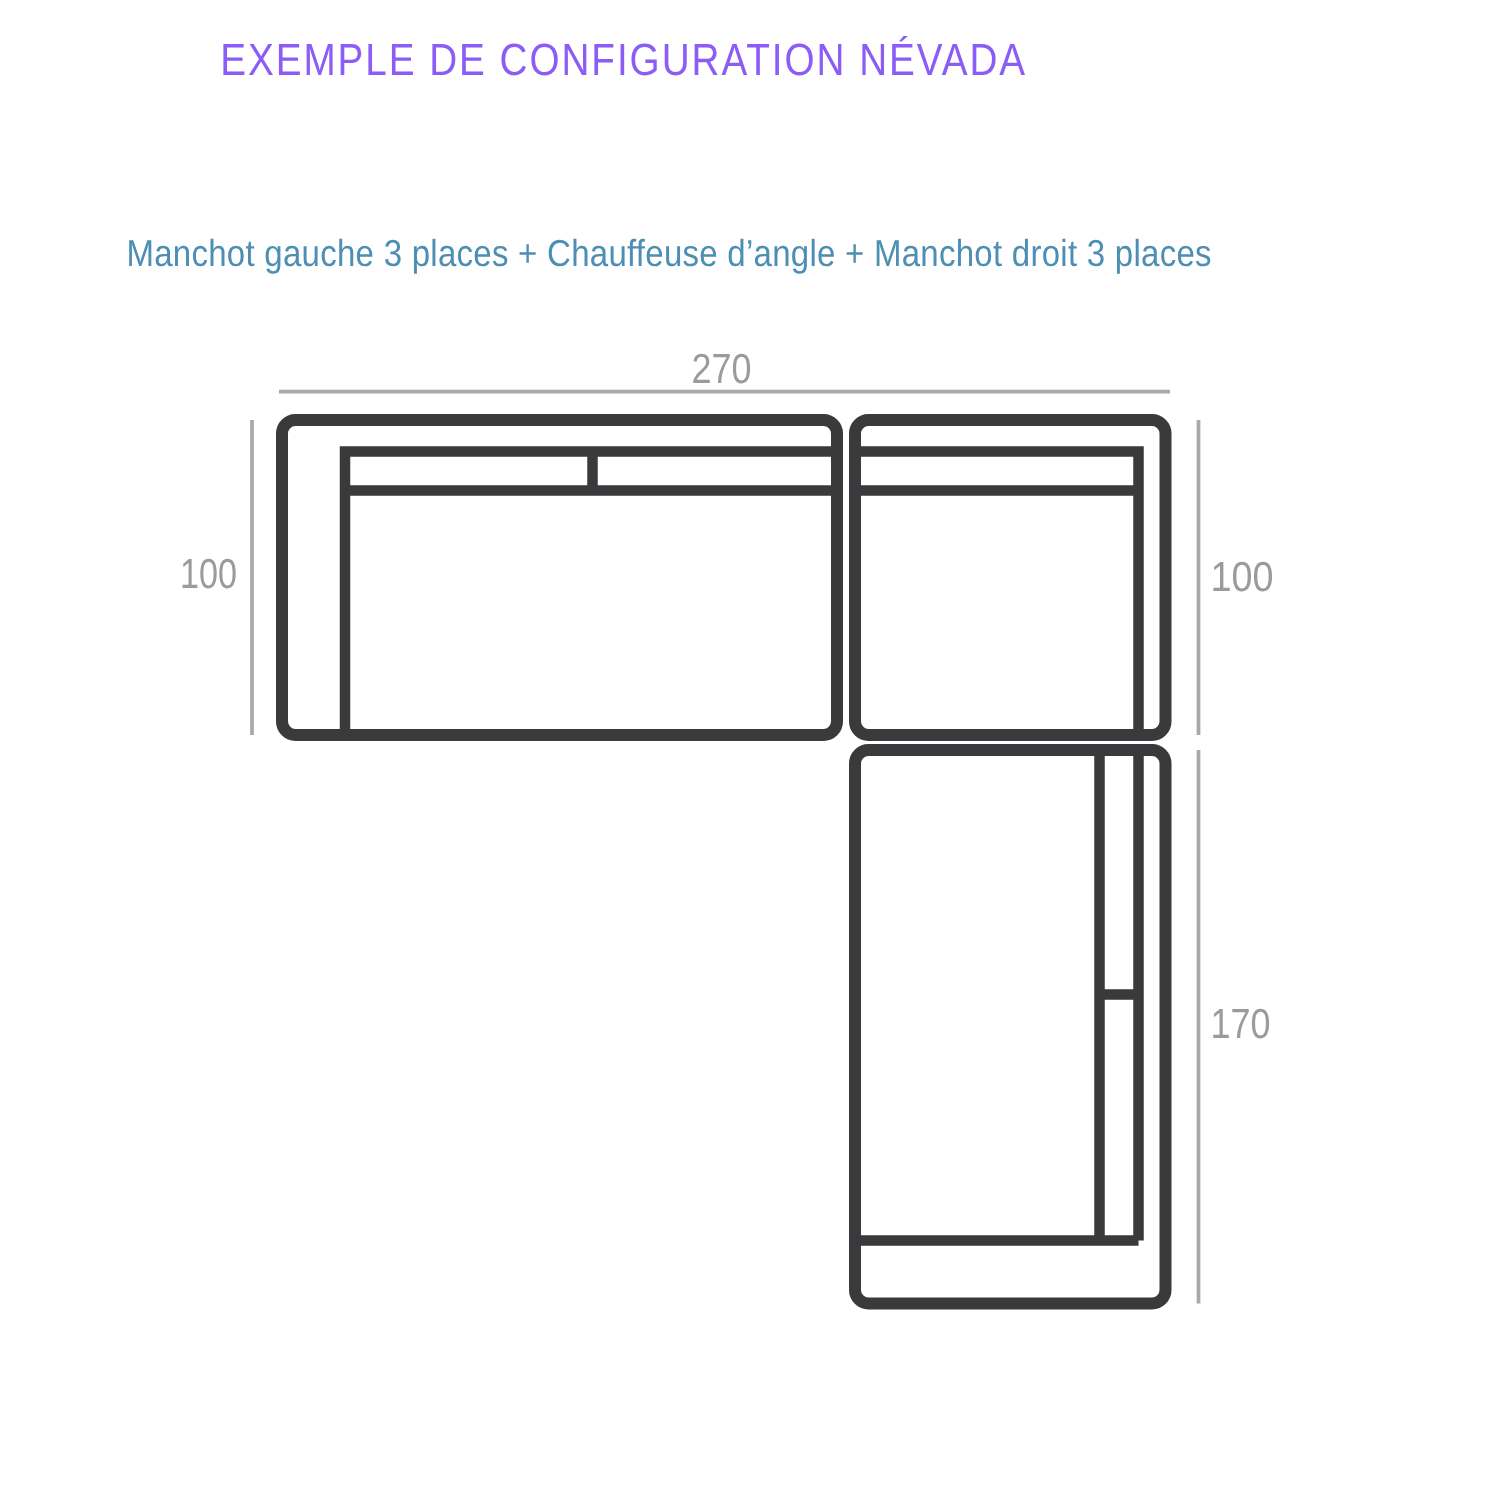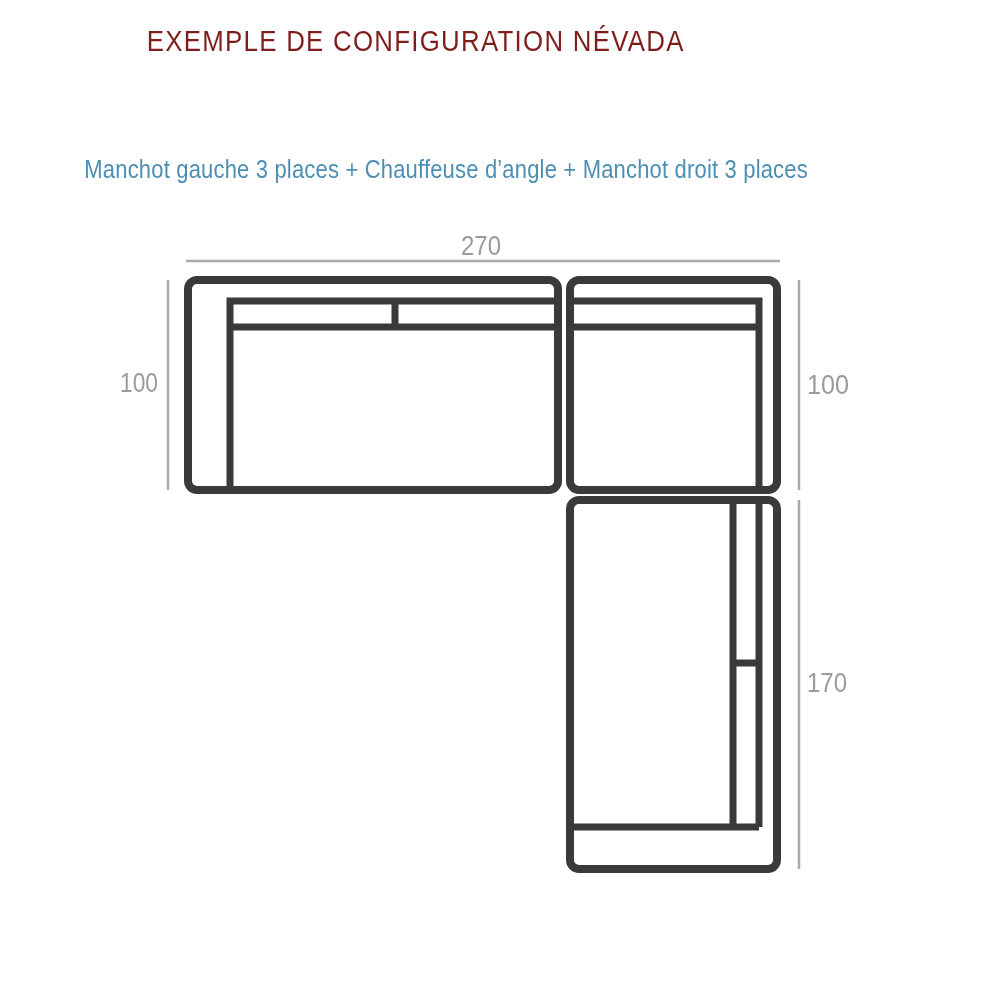--- a/index.html
+++ b/index.html
@@ -10,21 +10,21 @@
     font-family:"Liberation Sans", sans-serif;
     overflow:hidden;
   }
   .title{
     position:absolute;
     top:24px;left:0;width:832px;
     margin:0;
     text-align:center;
     font-size:30px;
     font-weight:400;
-    color:#7f1d1d;
+    color:#8b5cf6;
     white-space:nowrap;
   }
   .title .squeeze{
     display:inline-block;
     transform:scaleX(0.86);
     transform-origin:50% 50%;
     letter-spacing:1.5px;
   }
   .subtitle{
     position:absolute;

